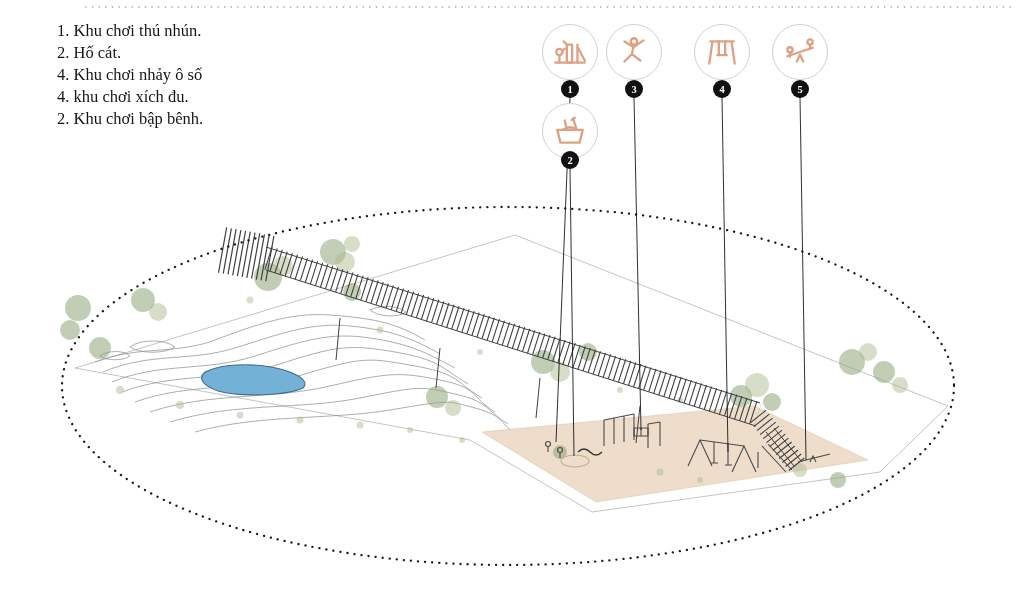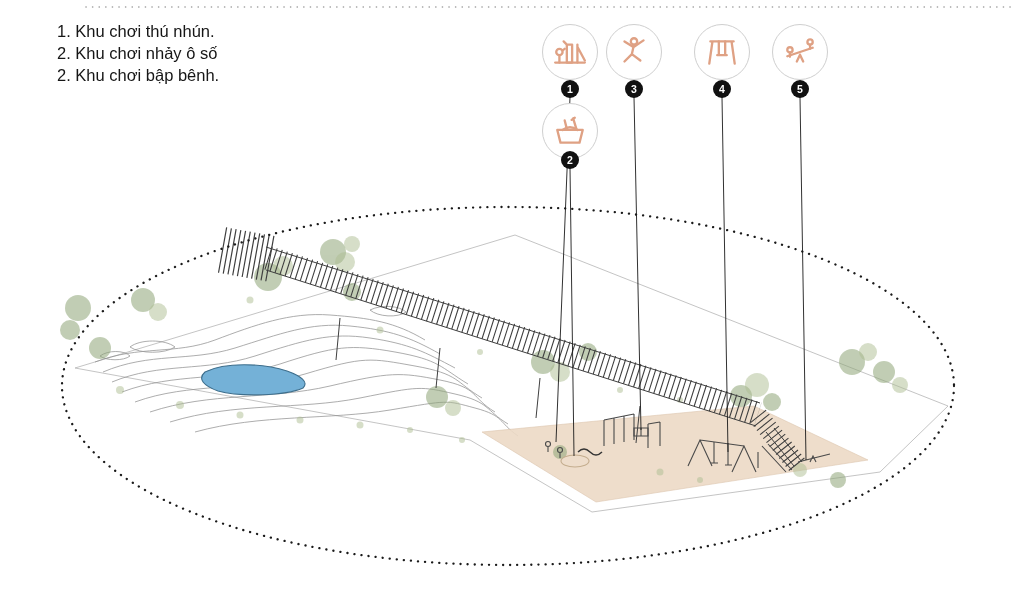--- a/index.html
+++ b/index.html
@@ -1,17 +1,17 @@
 <!DOCTYPE html>
 <html><head>
 <meta charset="utf-8">
 <style>
   html,body{margin:0;padding:0;background:#fff;}
   #stage{position:relative;width:1024px;height:611px;background:#fff;overflow:hidden;
-         font-family:Liberation Sans, sans-serif;}
+         font-family:Liberation Serif, serif;}
   
   .legend{position:absolute;left:57px;top:20px;color:#161616;font-size:16.5px;line-height:22px;}
   .legend div{white-space:nowrap;}
   
   .plan-svg{position:absolute;left:0;top:0;}
   
   .icon-circle{position:absolute;width:56px;height:56px;border:1px solid #cfcfcf;border-radius:50%;
                background:#fff;display:flex;align-items:center;justify-content:center;box-sizing:border-box;}
   .num-dot{position:absolute;width:18px;height:18px;border-radius:50%;background:#111;color:#fff;
            font-size:10.5px;font-weight:bold;display:flex;align-items:center;justify-content:center;}
@@ -127,21 +127,23 @@
       <line x1="634" y1="97" x2="641" y2="430"></line>
       <line x1="722" y1="97" x2="728" y2="452"></line>
       <line x1="800" y1="97" x2="806" y2="460"></line>
     </g>
 
     <ellipse cx="508" cy="386" rx="446" ry="179" fill="none" stroke-width="2.3" stroke-linecap="round" stroke-dasharray="0.1 7" stroke="#1a1a1a"></ellipse>
   </svg>
 
   <div class="legend">
     <div>1. Khu chơi thú nhún.</div>
-    <div>2. Khu chơi nhảy ô số</div>
+    <div>2. Hố cát.</div>
+    <div>4. Khu chơi nhảy ô số</div>
+    <div>4. khu chơi xích đu.</div>
     <div>2. Khu chơi bập bênh.</div>
   </div>
 
   <div class="icon-circle" style="left:542px;top:24px;">
     <svg width="36" height="36" viewBox="0 0 34 34">
       <g class="ic" stroke="#dfa184">
         <path d="M3,27 H31"></path>
         <circle cx="7" cy="17" r="3"></circle>
           <path d="M10,15.5 l2,-1.5 M7,20 V27"></path>
         <path d="M14,10 h5 v17 h-5 z M14,10 l-3,-3"></path>

